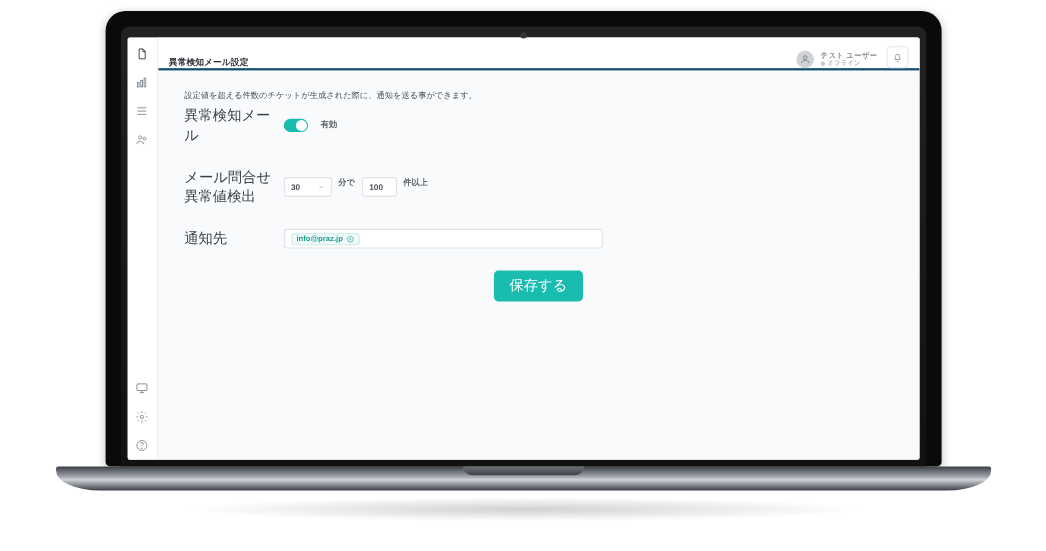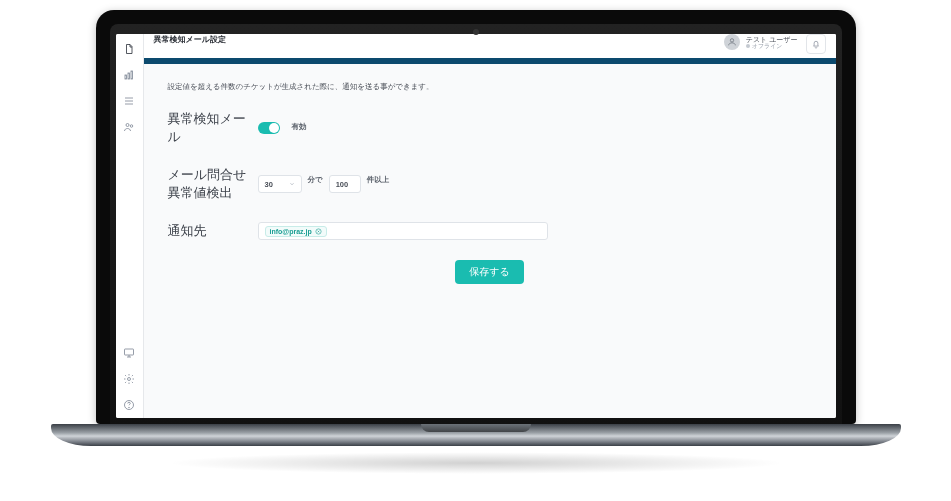--- a/index.html
+++ b/index.html
@@ -93,23 +93,23 @@
 
   .main {
     flex:1;
     display:flex;
     flex-direction:column;
     background:#f9fafb;
   }
   .topbar {
     height: 30px;
     background:#fff;
-    border-bottom:6px solid #0c4a6e;
+    border-bottom:2px solid #0c4a6e;
     display:flex;
-    align-items:flex-start;
+    align-items:flex-end;
     padding: 0 10px;
   }
   .page-title { font-size: 8px; color:#2b2f36; font-weight:600; }
   .topbar-spacer { flex:1; }
   .user-block { display:flex; align-items:center; gap:6px; margin-right:8px; }
   .avatar {
     width:16px; height:16px; border-radius:50%;
     background:#cfd3d8; color:#6d737d;
     display:flex;align-items:center;justify-content:center;
     font-size:7px;
@@ -118,21 +118,21 @@
   .user-name { font-size:7px; color:#4a4f58; }
   .user-status { font-size:6px; color:#9aa1ac; display:flex; align-items:center; gap:2px; }
   .status-dot { width:4px;height:4px;border-radius:50%;background:#c4c9d0;display:inline-block;}
   .bell {
     width:20px;height:20px;border:1px solid #e2e5e9;border-radius:4px;
     display:flex;align-items:center;justify-content:center;color:#7b8493;cursor:pointer;
   }
   .bell svg{width:10px;height:10px;stroke:currentColor;fill:none;stroke-width:1.6;}
 
   .content { padding: 18px 24px; flex:1; }
-  .lead { font-size:7.5px; color:#4a4f58; margin-bottom:18px; }
+  .lead { font-size:7.5px; color:#4a4f58; margin-bottom:4px; }
   .form-row { display:flex; align-items:center; margin-bottom:20px; }
   .form-row .label { width:90px; font-size:13px; color:#3a3f48; }
   .form-row .controls { display:flex; align-items:flex-start; gap:6px; font-size:7.5px; color:#5a606a;font-weight:bold; }
 
   .toggle {
     width:22px;height:12px;border-radius:12px;background:#1abcb0;position:relative;cursor:pointer;
   }
   .toggle .knob{position:absolute;right:1px;top:1px;width:10px;height:10px;border-radius:50%;background:#fff;}
   .toggle-label{font-size:7.5px;color:#5a606a;margin-left:6px;}
 
@@ -147,21 +147,21 @@
   .tag{
     display:flex;align-items:center;gap:3px;
     border:1px solid #c7ece8;border-radius:3px;
     padding:1px 4px;font-size:7px;color:#1a9e93;background:#f2fbfa;
   }
   .tag .x{width:7px;height:7px;}
 
   .save-row{display:flex;justify-content:center;margin-top:6px;}
   .save-btn{
     background:#1abcb0;color:#fff;border:none;border-radius:4px;
-    padding:5px 14px;font-size:10px;cursor:pointer;
+    padding:5px 14px;font-size:13px;cursor:pointer;
   }
 </style>
 </head>
 <body>
 
 <div class="laptop">
   <div class="laptop-screen-outer">
     <div class="laptop-screen-inner">
       <div class="camera"></div>
       <div class="viewport">

